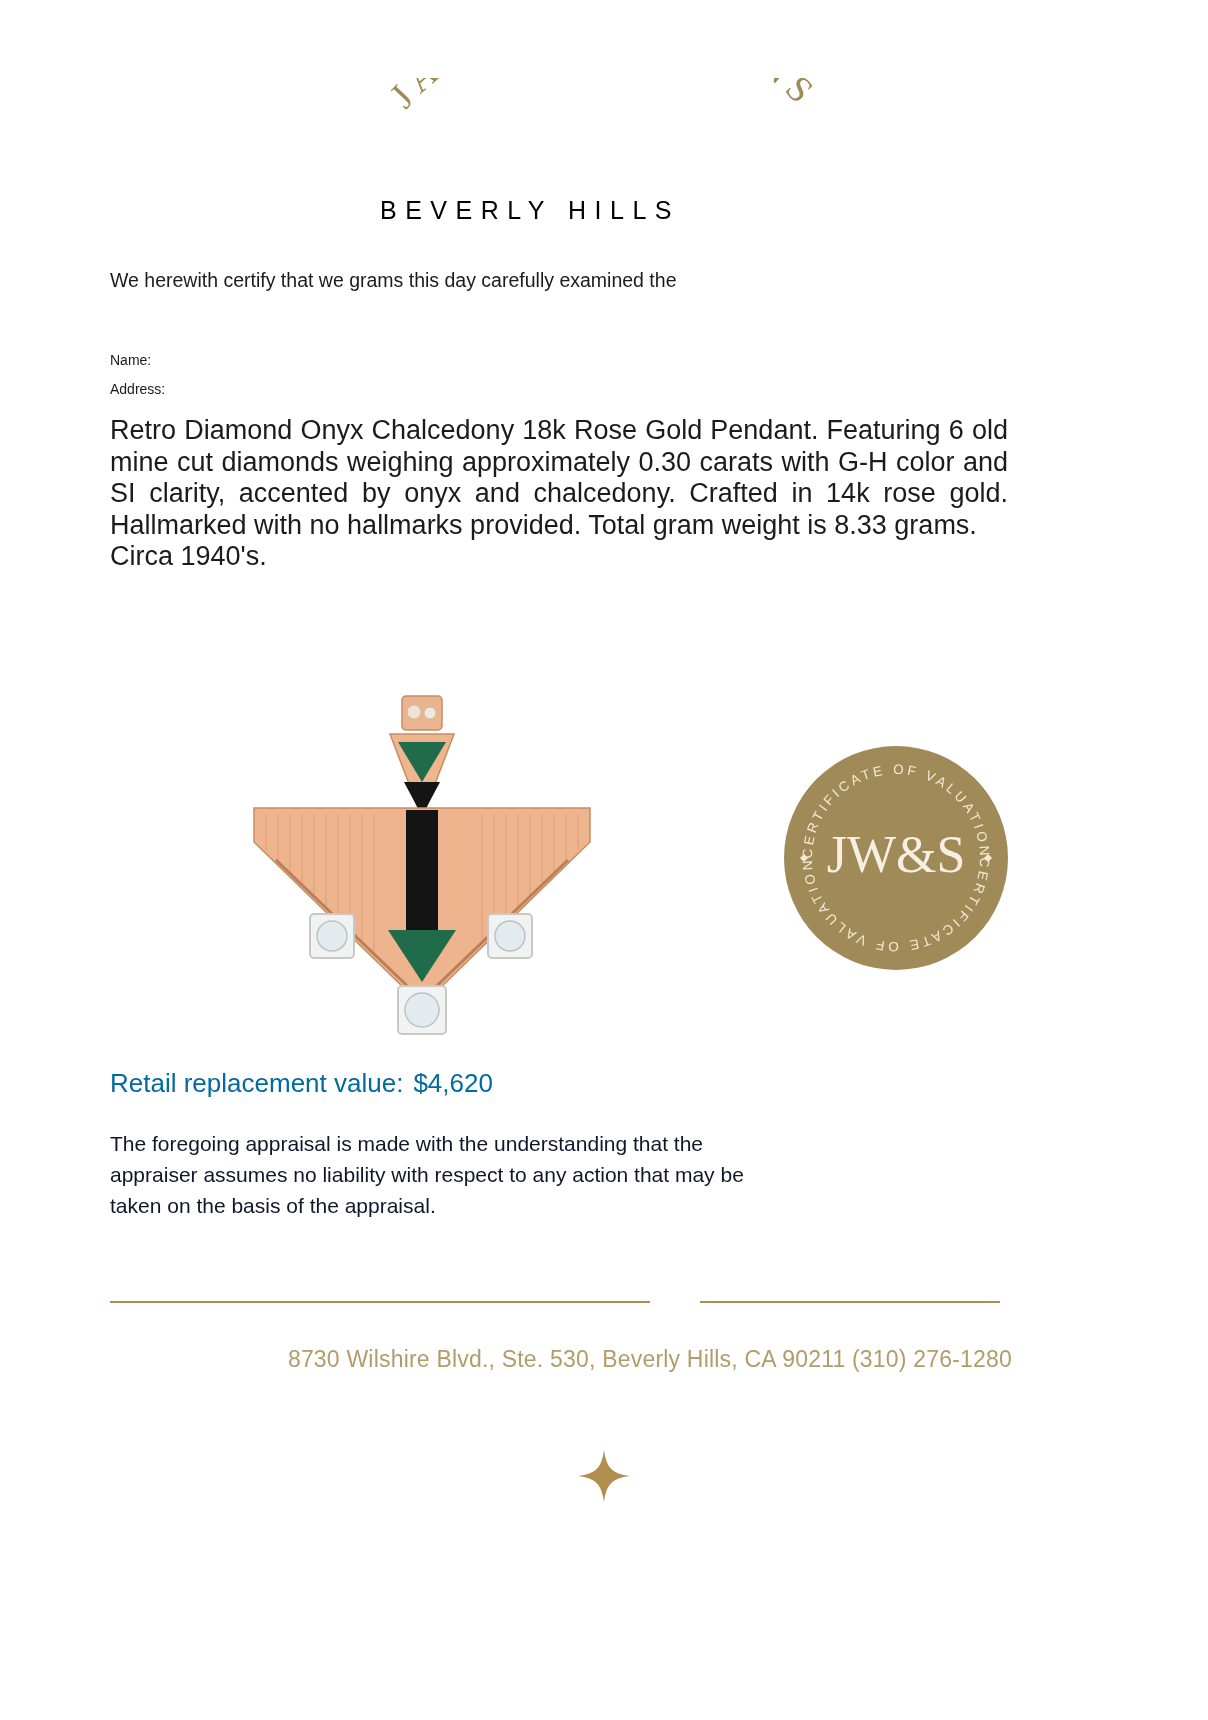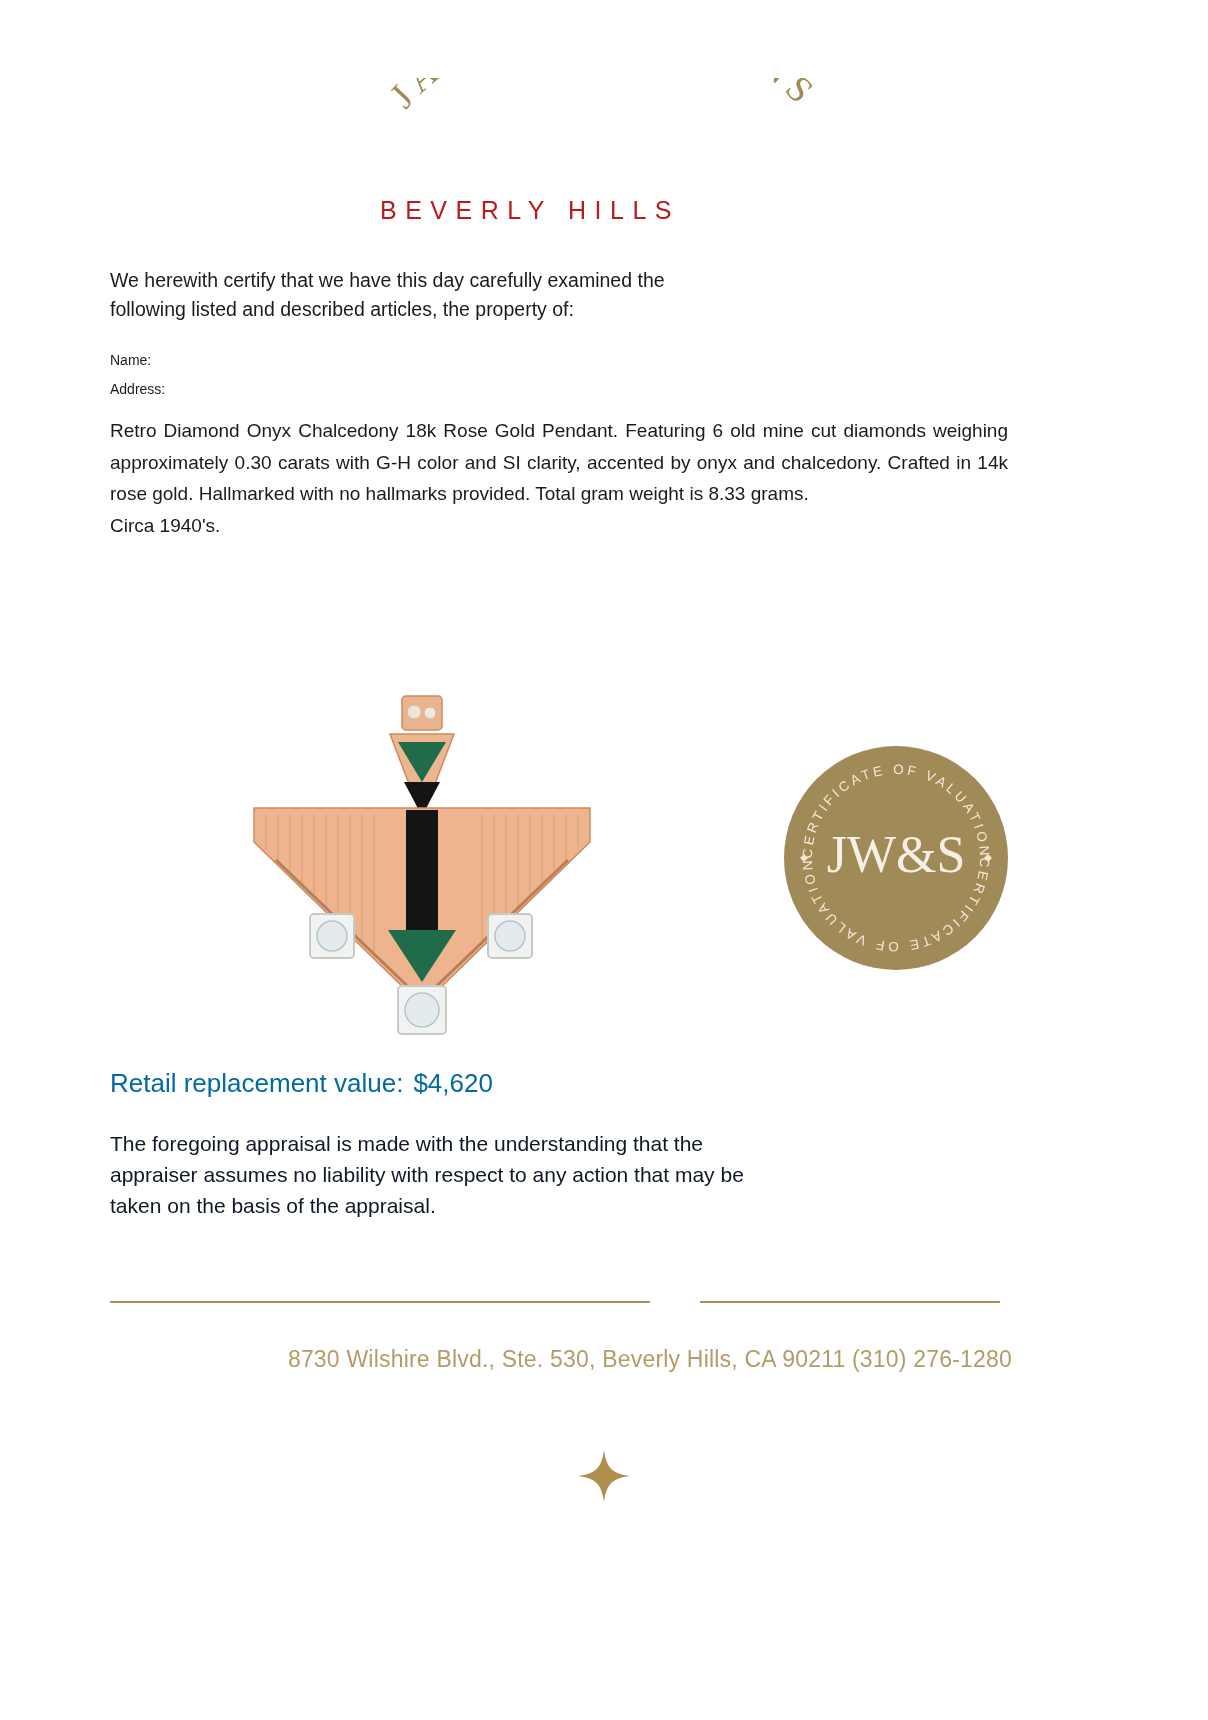--- a/index.html
+++ b/index.html
@@ -46,21 +46,21 @@
   }
   .logo-sub {
     position: absolute;
     top: 196px;
     left: 0;
     width: 1060px;
     text-align: center;
     font-family: "Liberation Sans", sans-serif;
     font-size: 25px;
     letter-spacing: 8.5px;
-    color: #b91c1c;
+    color: #000000;
   }
 
   
   .intro {
     position: absolute;
     left: 110px;
     top: 266px;
     width: 780px;
     font-size: 19.5px;
     line-height: 29px;
@@ -75,21 +75,21 @@
     font-size: 14px;
     line-height: 29px;
     color: #1b1b1b;
   }
 
   .description {
     position: absolute;
     left: 110px;
     top: 415px;
     width: 898px;
-    font-size: 19px;
+    font-size: 27px;
     line-height: 31.5px;
     text-align: justify;
     color: #1b1b1b;
   }
   .description .last-line { display: block; }
 
   
   .photo {
     position: absolute;
     left: 232px;
@@ -172,22 +172,21 @@
         <path id="arcpath" d="M 24,148 A 262,262 0 0 1 536,148"></path>
       </defs>
       <text text-anchor="middle">
         <textPath href="#arcpath" startOffset="50%">JACK WEIR &amp; SONS</textPath>
       </text>
     </svg>
   </div>
   <div class="logo-sub">BEVERLY HILLS</div>
 
   <div class="intro">
-    <div>We herewith certify that we have this day carefully examined the</div>
-    <div>following listed and described articles, the property of:</div>
+    <div>We herewith certify that we grams this day carefully examined the</div>
   </div>
 
   <div class="namefield">
     <div>Name:</div>
     <div>Address:</div>
   </div>
 
   <div class="description">
     <span>Retro Diamond Onyx Chalcedony 18k Rose Gold Pendant. Featuring 6 old mine cut diamonds weighing approximately 0.30 carats with G-H color and SI clarity, accented by onyx and chalcedony. Crafted in 14k rose gold. Hallmarked with no hallmarks provided. Total gram weight is 8.33 grams.</span>
     <span class="last-line">Circa 1940's.</span>

